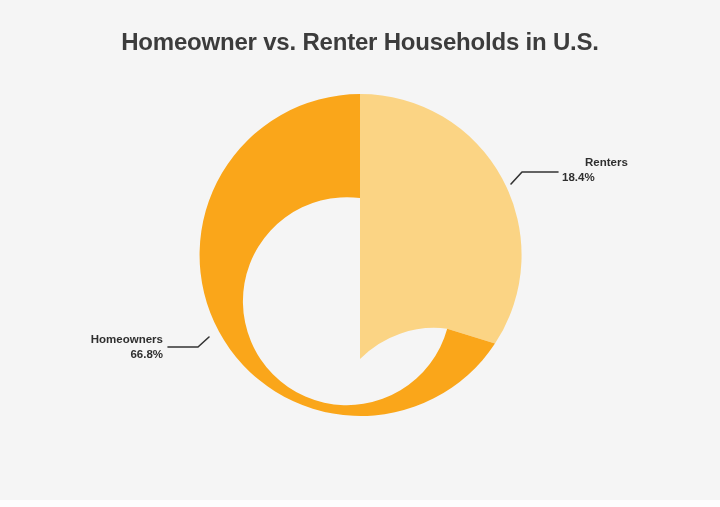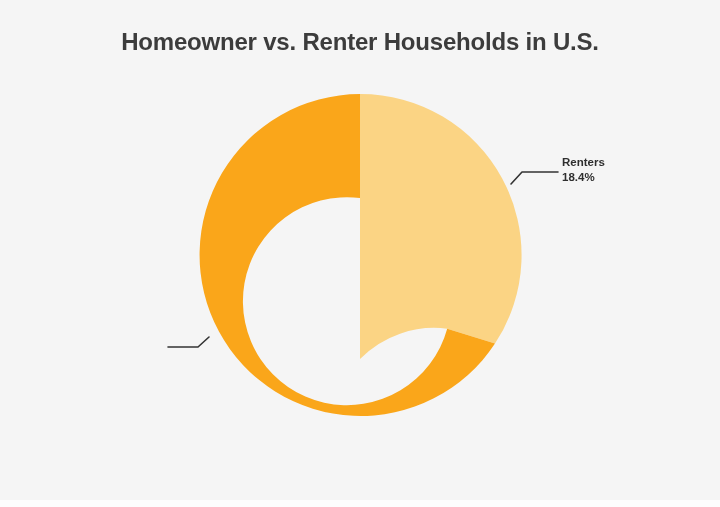--- a/index.html
+++ b/index.html
@@ -54,21 +54,21 @@
   #label-renters {
     left: 562px;
     top: 155px;
     text-align: left;
   }
   #label-homeowners {
     right: 557px;
     top: 332px;
     text-align: right;
   }
-  .label-name { display: block; }
+  .label-name { display: block; margin-left: 23px; }
   .label-value { display: block; }
   #bottom-strip {
     position: absolute;
     left: 0;
     top: 500px;
     width: 720px;
     height: 7px;
     background: #fdfdfd;
   }
 </style>
@@ -98,16 +98,20 @@
 
       <polyline points="168,347 198,347 209,337" fill="none" stroke="#333333" stroke-width="1.6" stroke-linecap="round" stroke-linejoin="round"></polyline>
     </svg>
   </div>
 
   <div class="label-text" id="label-renters" style="color: rgb(47, 47, 47);">
     <span class="label-name">Renters</span>
     <span class="label-value">18.4%</span>
   </div>
 
+  <div class="label-text" id="label-homeowners" style="color: rgb(47, 47, 47);">
+    <span class="label-name">Homeowners</span>
+    <span class="label-value">66.8%</span>
+  </div>
 
 </div>
 
 <div id="bottom-strip"></div>
 
 </body></html>

